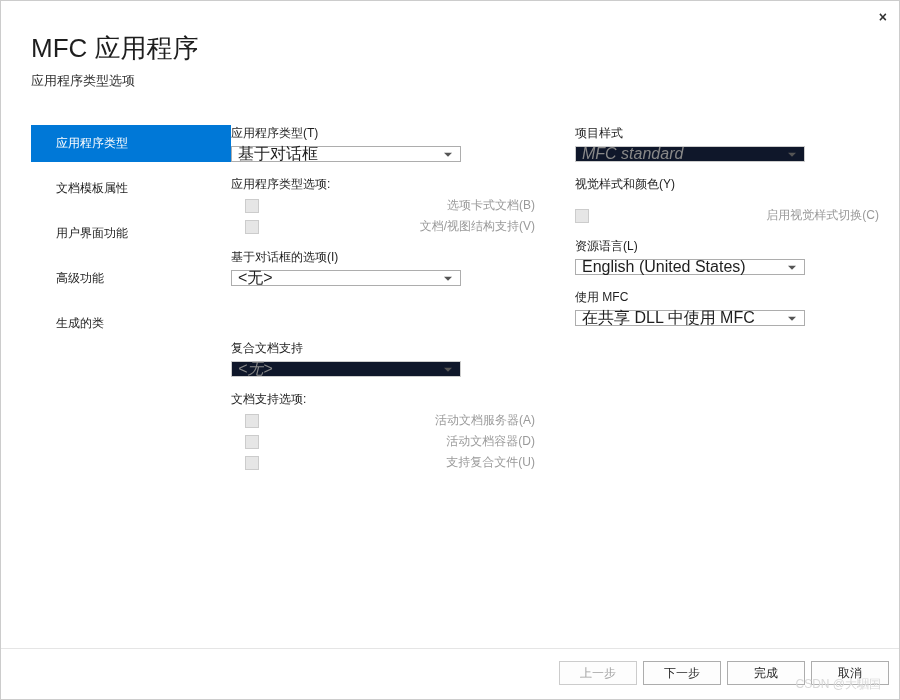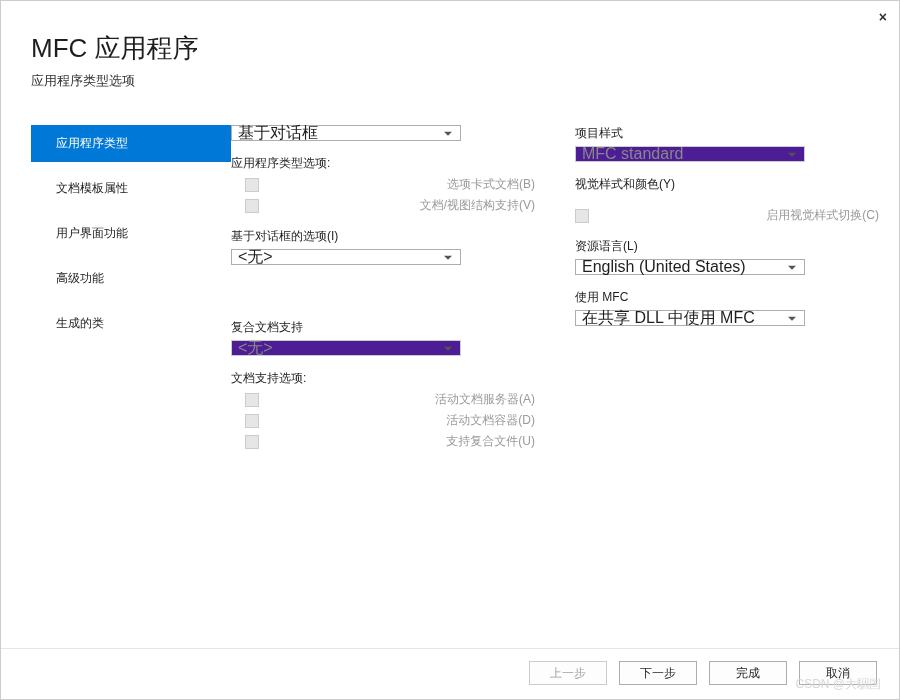--- a/index.html
+++ b/index.html
@@ -90,24 +90,25 @@
       background: #fff;
       font-size: 16px;
       padding: 2px 20px 2px 6px;
       position: relative;
       cursor: pointer;
       display: flex;
       align-items: center;
       color: #1e1e1e;
     }
     .select.disabled {
-      background: #4c1d95;
+      background: #0f172a;
       color: #888;
       cursor: default;
       border-color: #ccc;
+      font-style: italic;
     }
     .select::after {
       content: '';
       position: absolute;
       right: 8px;
       top: 50%;
       transform: translateY(-30%);
       border-left: 4px solid transparent;
       border-right: 4px solid transparent;
       border-top: 4px solid #555;
@@ -131,24 +132,24 @@
       background: #fff;
       flex-shrink: 0;
     }
     .checkbox.disabled {
       background: #e6e6e6;
       border-color: #ccc;
     }
     .checkbox-label { color: #1e1e1e; }
     .checkbox-label.disabled { color: #9a9a9a; }
     .footer {
-      padding: 12px 22px 14px;
+      padding: 12px 10px 14px;
       display: flex;
       justify-content: flex-end;
-      gap: 12px;
+      gap: 6px;
       border-top: 1px solid #e5e5e5;
     }
     .btn {
       min-width: 78px;
       height: 24px;
       border: 1px solid #adadad;
       background: #fdfdfd;
       font-size: 12px;
       cursor: pointer;
       display: inline-flex;
@@ -187,20 +188,21 @@
       <div class="sidebar-item active">应用程序类型</div>
       <div class="sidebar-item">文档模板属性</div>
       <div class="sidebar-item">用户界面功能</div>
       <div class="sidebar-item">高级功能</div>
       <div class="sidebar-item">生成的类</div>
     </div>
 
     <div class="content">
       <div class="col">
         <div class="field">
+          <span class="field-label">应用程序类型(T)</span>
           <div class="select">基于对话框</div>
         </div>
 
         <div class="options-group">
           <span class="field-label">应用程序类型选项:</span>
           <div class="checkbox-row">
             <div class="checkbox disabled"></div>
             <span class="checkbox-label disabled">选项卡式文档(B)</span>
           </div>
           <div class="checkbox-row">

